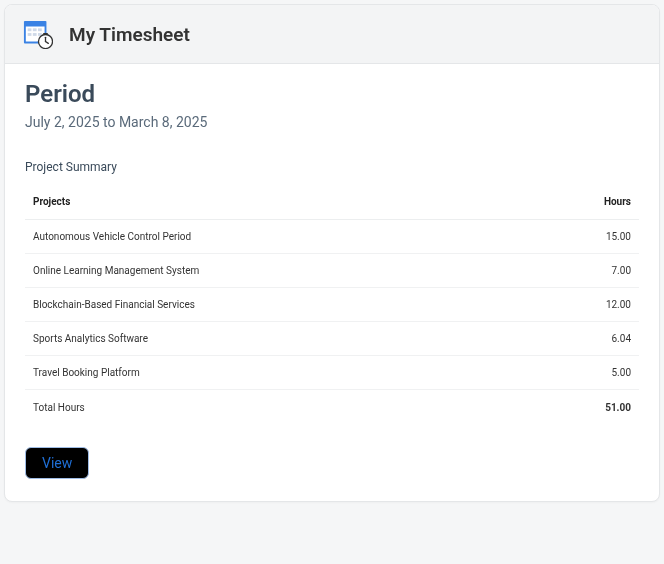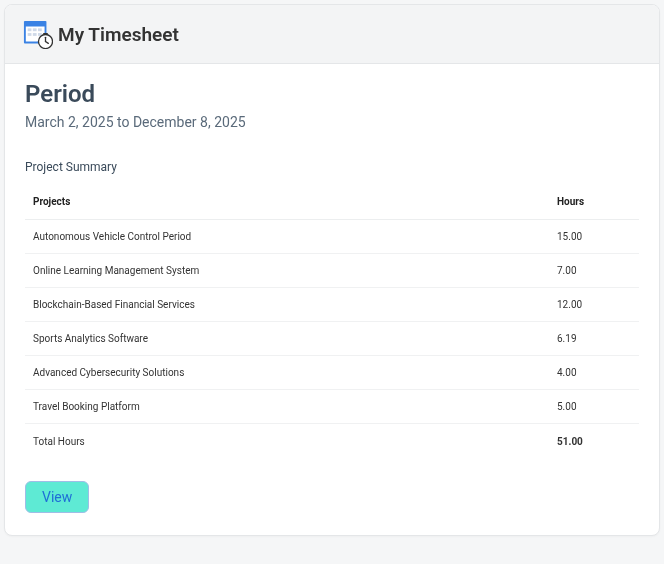--- a/index.html
+++ b/index.html
@@ -15,21 +15,21 @@
     border-radius: 8px;
     overflow: hidden;
     box-shadow: 0 1px 2px rgba(0,0,0,0.03);
   }
   .card-header {
     background: #f3f4f5;
     border-bottom: 1px solid #e4e6e8;
     padding: 14px 18px;
     display: flex;
     align-items: center;
-    gap: 5px;
+    gap: 16px;
   }
   .card-header .title {
     font-size: 19px;
     font-weight: 600;
     color: #333;
   }
   .icon-wrap {
     position: relative;
     width: 30px;
     height: 30px;
@@ -61,21 +61,21 @@
     color: #333;
   }
   thead th {
     text-align: left;
     font-weight: 700;
     color: #222;
     padding: 12px 8px;
     border-bottom: 1px solid #eceeef;
   }
   thead th.hours, tbody td.hours, tfoot td.hours {
-    text-align: left;
+    text-align: right;
     width: 90px;
   }
   tbody td {
     padding: 11px 8px;
     border-bottom: 1px solid #f0f1f2;
     color: #333;
   }
   tfoot td {
     padding: 12px 8px;
     font-weight: 400;
@@ -86,21 +86,21 @@
     font-weight: 700;
   }
   .footer-actions {
     margin-top: 22px;
   }
   .btn-view {
     display: inline-block;
     padding: 7px 16px;
     font-size: 14px;
     color: #1f6fd6;
-    background: #5eead4;
+    background: #000000;
     border: 1px solid #9fbde6;
     border-radius: 6px;
     cursor: pointer;
     font-family: inherit;
   }
 </style>
 </head>
 <body>
 
 <div class="card">
@@ -120,21 +120,21 @@
         <line x1="24" y1="24" x2="24" y2="19.5" stroke="#333" stroke-width="1.4" stroke-linecap="round"></line>
         <line x1="24" y1="24" x2="27" y2="26" stroke="#333" stroke-width="1.4" stroke-linecap="round"></line>
       </svg>
     </span>
     <span class="title">My Timesheet</span>
   </div>
 
   <div class="card-body">
 
     <div class="section-title">Period</div>
-    <div class="period-value">March 2, 2025 to December 8, 2025</div>
+    <div class="period-value">July 2, 2025 to March 8, 2025</div>
 
     <div class="summary-title">Project Summary</div>
 
     <table>
       <thead>
         <tr>
           <th>Projects</th>
           <th class="hours">Hours</th>
         </tr>
       </thead>
@@ -146,25 +146,21 @@
         <tr>
           <td>Online Learning Management System</td>
           <td class="hours">7.00</td>
         </tr>
         <tr>
           <td>Blockchain-Based Financial Services</td>
           <td class="hours">12.00</td>
         </tr>
         <tr>
           <td>Sports Analytics Software</td>
-          <td class="hours">6.19</td>
-        </tr>
-        <tr>
-          <td>Advanced Cybersecurity Solutions</td>
-          <td class="hours">4.00</td>
+          <td class="hours">6.04</td>
         </tr>
         <tr>
           <td>Travel Booking Platform</td>
           <td class="hours">5.00</td>
         </tr>
       </tbody>
       <tfoot>
         <tr>
           <td>Total Hours</td>
           <td class="hours">51.00</td>

